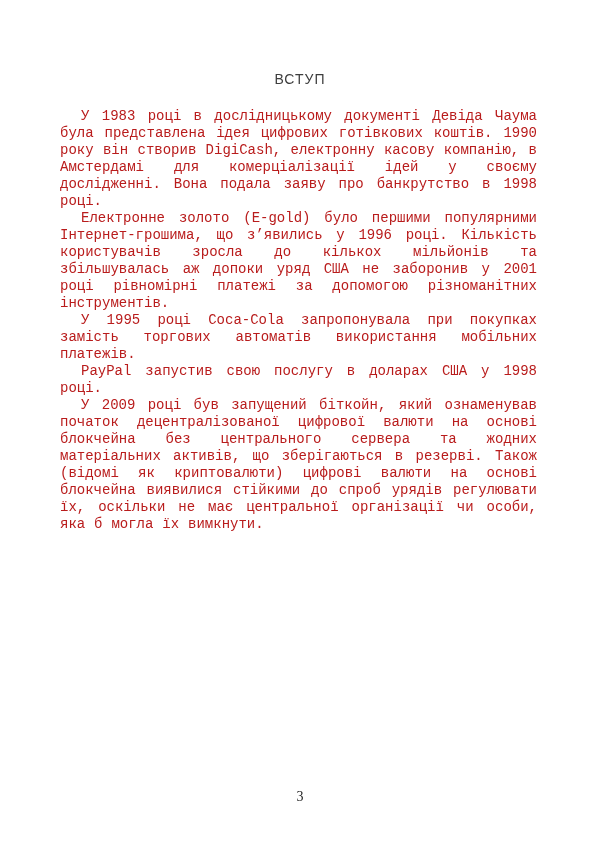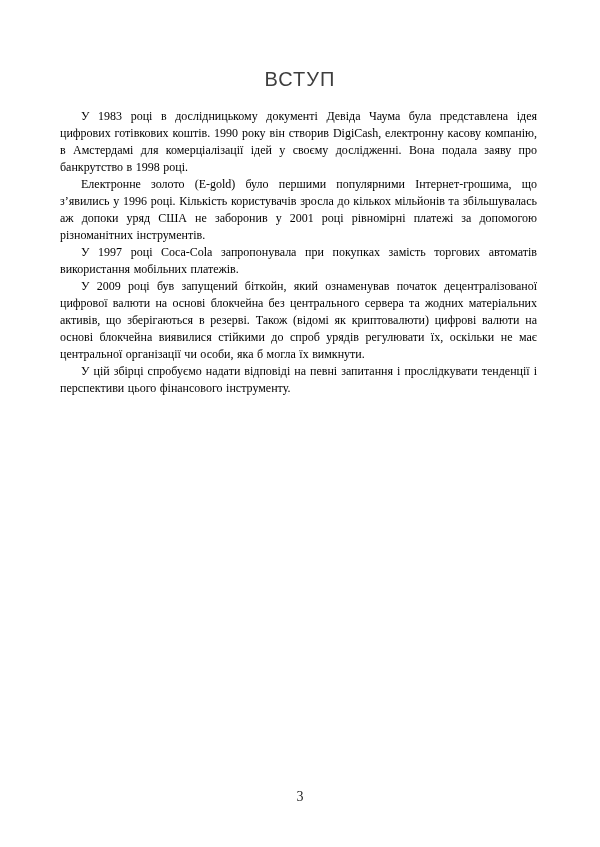--- a/index.html
+++ b/index.html
@@ -13,36 +13,37 @@
     height: 847px;
     background: #ffffff;
     overflow: hidden;
     font-family: "Liberation Serif", serif;
   }
   .heading {
     margin: 70px 0 20px 0;
     text-align: center;
     font-family: "Liberation Sans", sans-serif;
     font-weight: normal;
-    font-size: 20px;
+    font-size: 14px;
     line-height: 18px;
     letter-spacing: 1px;
     color: #3e3e3e;
   }
   .body-text {
     padding: 0 63px 0 60px;
   }
   .body-text p {
     margin: 0;
     text-align: justify;
     text-indent: 21px;
-    font-size: 12px;
+    font-size: 14px;
     line-height: 17px;
-    color: #000000;
+    color: #b91c1c;
     word-spacing: 0.5px;
+    font-family: Liberation Mono, monospace;
   }
   .footer {
     position: absolute;
     left: 0;
     bottom: 42px;
     width: 100%;
     text-align: center;
   }
   .footer span {
     font-size: 14px;
@@ -53,22 +54,22 @@
 </head>
 <body>
 
 <div class="page">
 
   <h1 class="heading">ВСТУП</h1>
 
   <div class="body-text">
     <p>У 1983 році в дослідницькому документі Девіда Чаума була представлена ідея цифрових готівкових коштів. 1990 року він створив DigiCash, електронну касову компанію, в Амстердамі для комерціалізації ідей у своєму дослідженні. Вона подала заяву про банкрутство в 1998 році.</p>
     <p>Електронне золото (E-gold) було першими популярними Інтернет-грошима, що з’явились у 1996 році. Кількість користувачів зросла до кількох мільйонів та збільшувалась аж допоки уряд США не заборонив у 2001 році рівномірні платежі за допомогою різноманітних інструментів.</p>
-    <p>У 1997 році Coca-Cola запропонувала при покупках замість торгових автоматів використання мобільних платежів.</p>
+    <p>У 1995 році Coca-Cola запропонувала при покупках замість торгових автоматів використання мобільних платежів.</p>
+    <p>PayPal запустив свою послугу в доларах США у 1998 році.</p>
     <p>У 2009 році був запущений біткойн, який ознаменував початок децентралізованої цифрової валюти на основі блокчейна без центрального сервера та жодних матеріальних активів, що зберігаються в резерві. Також (відомі як криптовалюти) цифрові валюти на основі блокчейна виявилися стійкими до спроб урядів регулювати їх, оскільки не має центральної організації чи особи, яка б могла їх вимкнути.</p>
-    <p>У цій збірці спробуємо надати відповіді на певні запитання і прослідкувати тенденції і перспективи цього фінансового інструменту.</p>
   </div>
 
   <div class="footer">
     <span>3</span>
   </div>
 
 </div>
 
 </body></html>

